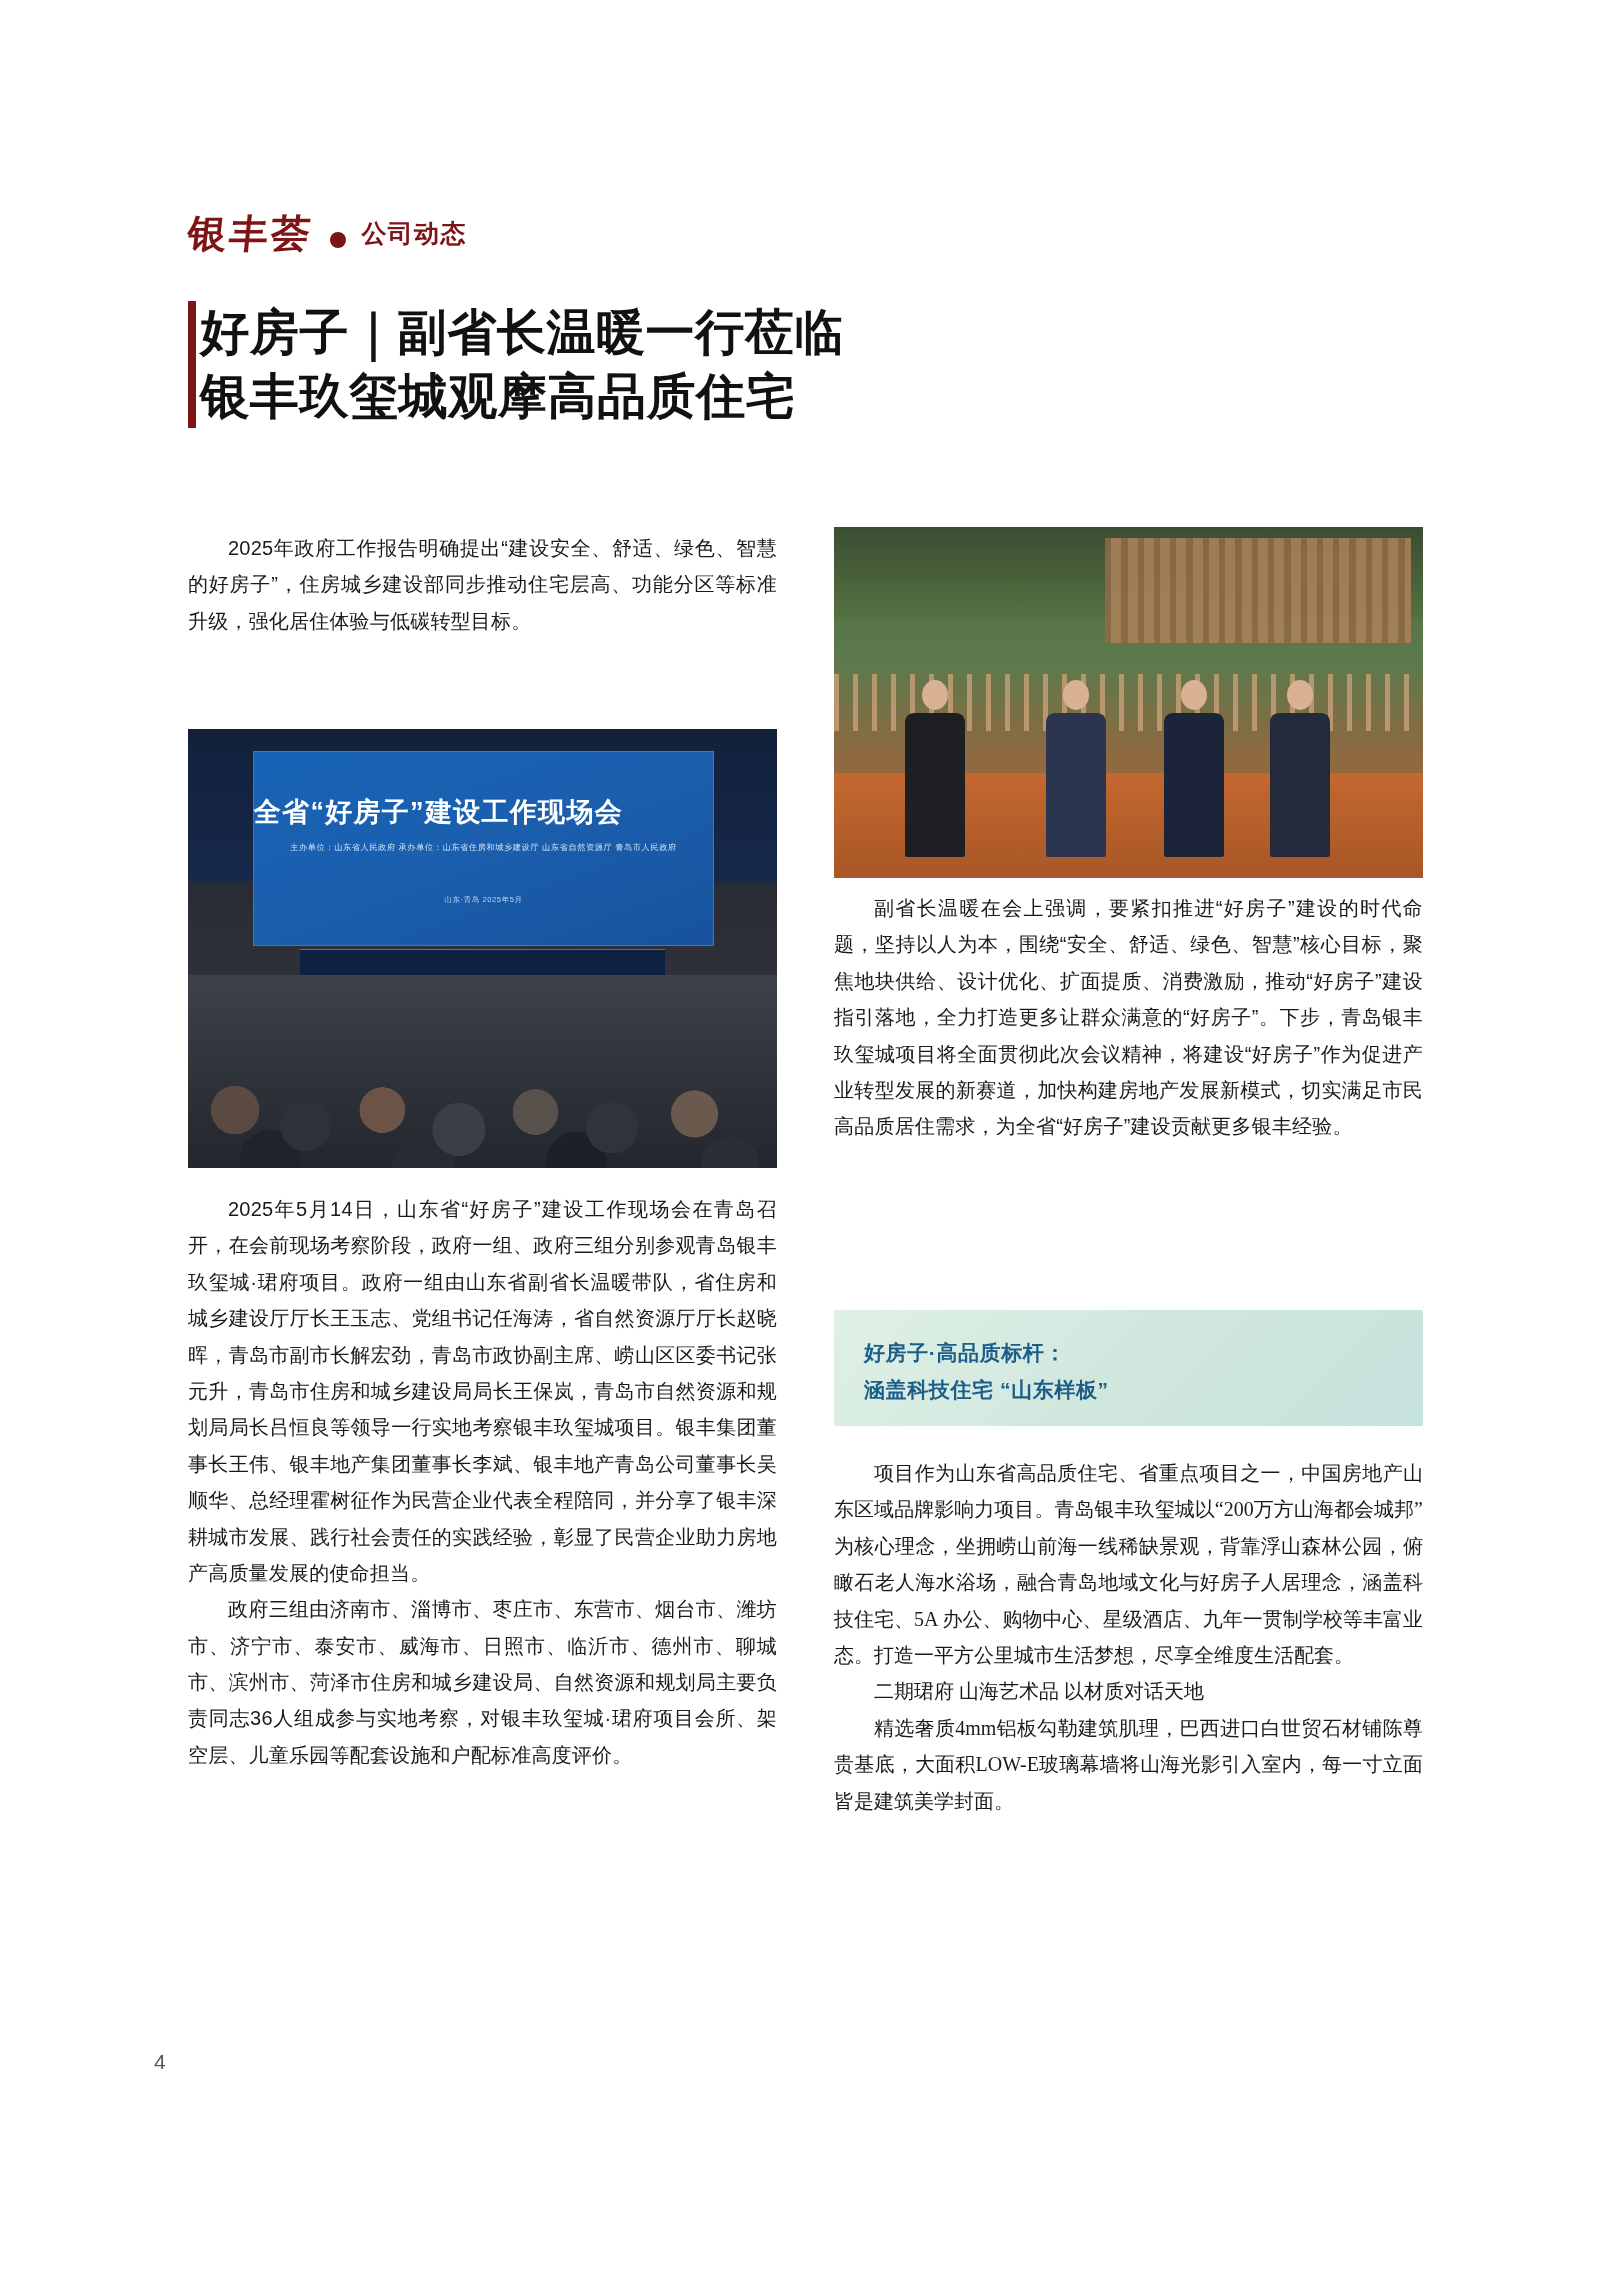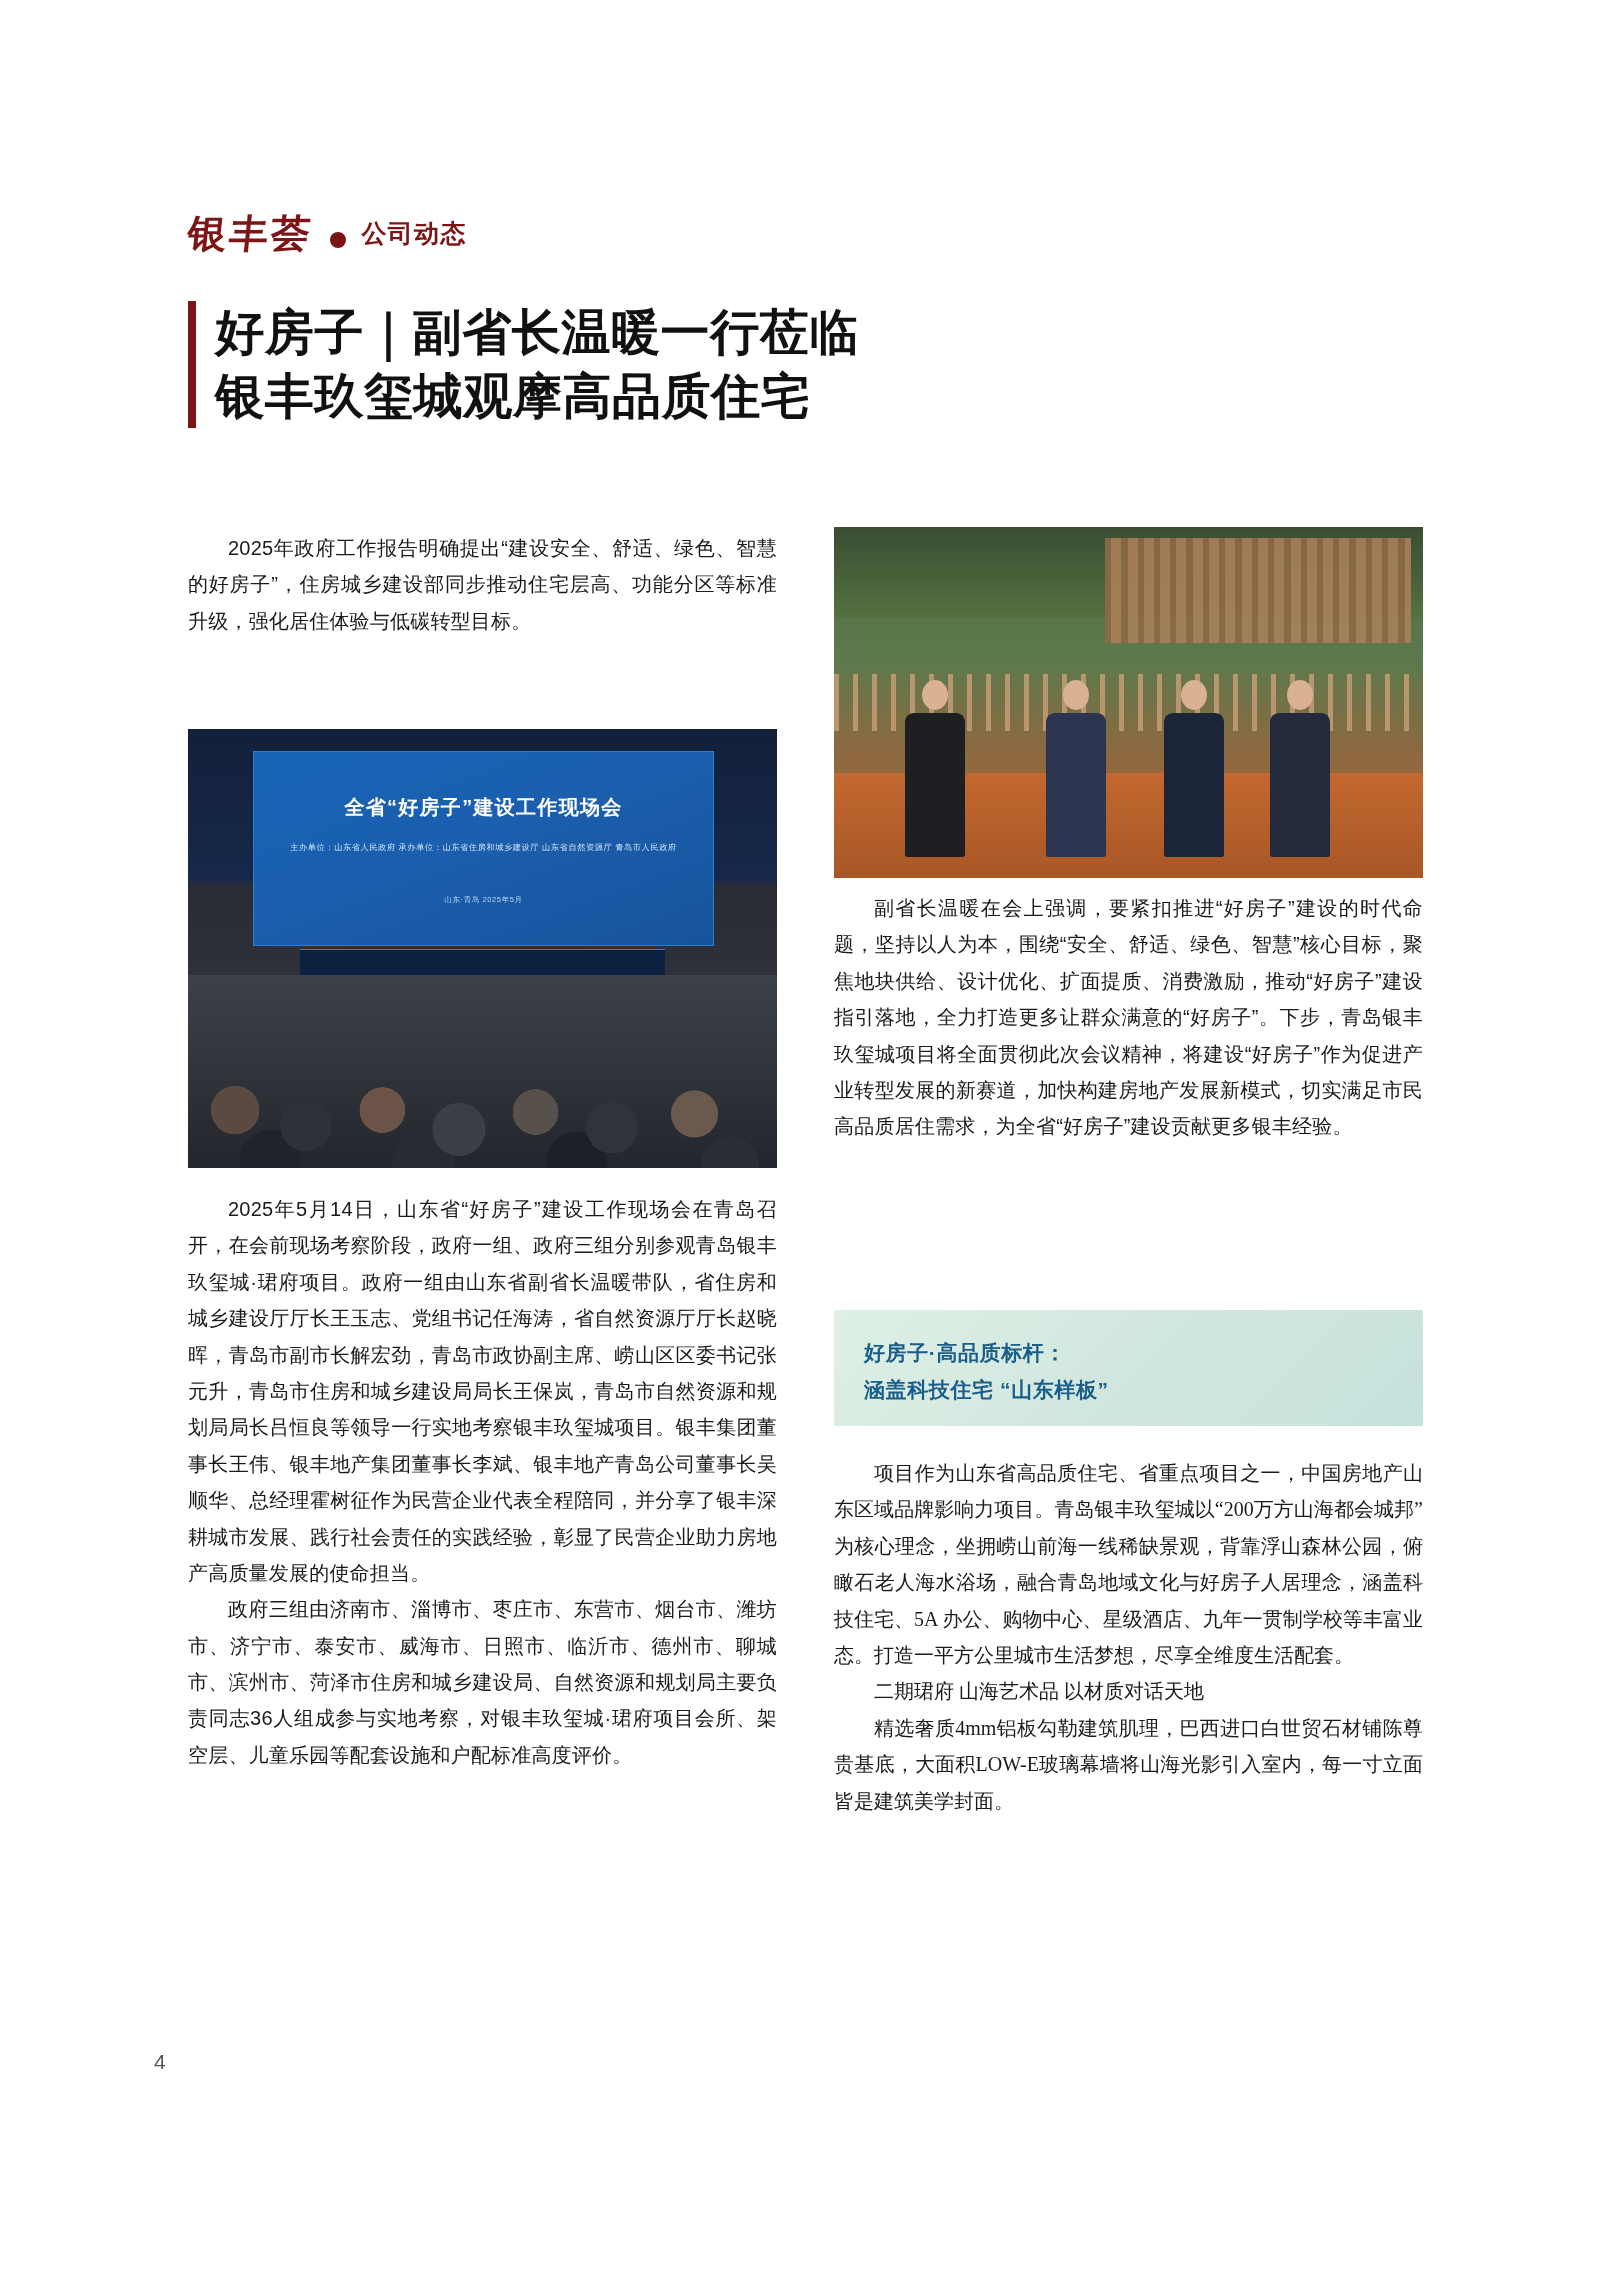--- a/index.html
+++ b/index.html
@@ -32,21 +32,21 @@
     background:#7d1416;display:inline-block;margin:0 3.8px 0 6.3px;
     position:relative;top:6.3px;
   }
   .brand-section{
     font-size:25px;font-weight:700;color:#7d1416;letter-spacing:1.3px;
   }
 
   
   .headline{
     position:absolute;left:188px;top:301px;width:941px;
-    display:flex;align-items:stretch;gap:19px;
+    display:flex;align-items:stretch;gap:4px;
   }
   .headline-bar{
     width:8.2px;background:#7d1416;flex:0 0 8.2px;
   }
   .headline-text{
     font-size:49px;line-height:1.30;font-weight:700;color:#111;
     letter-spacing:0.6px;
   }
   .headline-text .l2{display:block;}
 
@@ -74,22 +74,22 @@
     background:
       linear-gradient(180deg,#12203a 0%,#16284a 34%,#2a2c35 36%,#3a3a44 100%);
     position:relative;
   }
   .conf-screen{
     position:absolute;left:11%;top:5%;width:78%;height:44%;
     background:linear-gradient(160deg,#1763b6 0%,#1b5fae 45%,#17539c 100%);
     border:1.3px solid #2a7fd4;
   }
   .conf-screen .t1{
-    position:absolute;left:0;right:0;top:22%;text-align:center;
-    color:#fff;font-size:20px;font-weight:700;letter-spacing:1.3px;
+    position:absolute;left:0;right:0;top:22%;text-align:left;
+    color:#fff;font-size:27px;font-weight:700;letter-spacing:1.3px;
   }
   .conf-screen .t2{
     position:absolute;left:0;right:0;top:46%;text-align:center;
     color:#cfe3f7;font-size:8.2px;letter-spacing:0.6px;line-height:1.6;
   }
   .conf-screen .t3{
     position:absolute;left:0;right:0;top:74%;text-align:center;
     color:#bcd6f0;font-size:7.5px;letter-spacing:0.6px;
   }
   .conf-stage{

